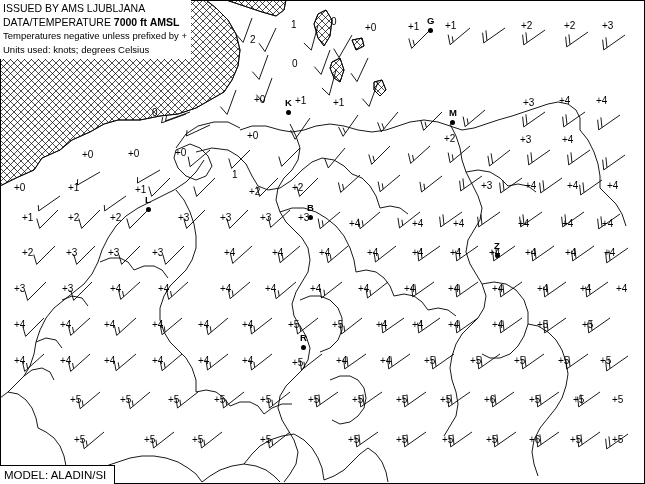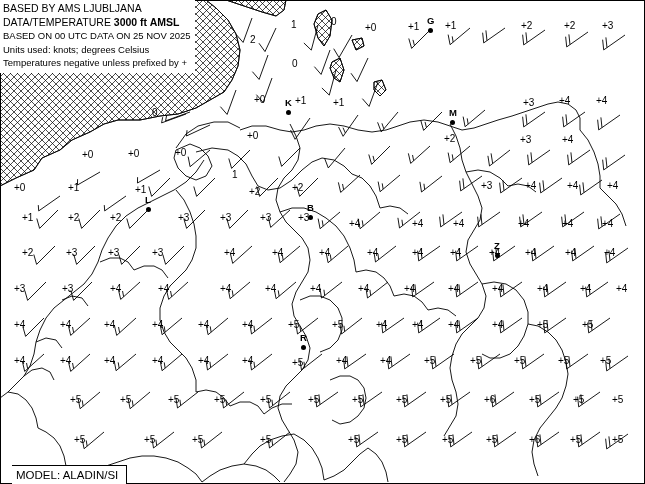--- a/index.html
+++ b/index.html
@@ -3,21 +3,21 @@
 <meta charset="utf-8">
 <style>
   html,body{margin:0;padding:0;background:#fff;}
   body{font-family:"Liberation Sans", sans-serif;}
   #map{position:relative;width:645px;height:484px;background:#ffffff;overflow:hidden;}
   #map svg.layer{position:absolute;left:0;top:0;width:645px;height:484px;}
   .hdr{position:absolute;left:0;top:0;background:#ffffff;padding:2px 4px 3px 3px;z-index:30;border:0;}
   .hdr div{font-size:10.5px;color:#000;line-height:13.5px;white-space:nowrap;}
   .hdr div.b{font-weight:bold;}
   .hdr div.sm{font-size:9.5px;}
-  .footer{position:absolute;left:12px;bottom:0;background:#ffffff;padding:3px 8px 3px 4px;z-index:30;font-size:11.5px;color:#000;border-top:1px solid #000;border-right:1px solid #000;}
+  .footer{position:absolute;left:0;bottom:0;background:#ffffff;padding:3px 8px 3px 4px;z-index:30;font-size:11.5px;color:#000;border-top:1px solid #000;border-right:1px solid #000;}
   .frame{position:absolute;left:0;top:0;width:643px;height:482px;border:1px solid #000;z-index:25;pointer-events:none;}
   .tmp{position:absolute;font-size:10px;color:#000;z-index:20;white-space:nowrap;}
   .city{position:absolute;font-size:9.5px;font-weight:bold;color:#000;z-index:21;white-space:nowrap;}
   .citydot{position:absolute;width:5px;height:5px;border-radius:50%;background:#000;z-index:21;}
 </style>
 </head>
 <body>
 
 <div id="map">
 
@@ -792,25 +792,24 @@
       </g>
       <g>
         <line x1="60" y1="196" x2="38.70204684848622" y2="210.9129873451272" stroke="#000" stroke-width="0.9"></line>
         <line x1="38.70204684848622" y1="210.9129873451272" x2="38.29162079959796" y2="205.09649781462912" stroke="#000" stroke-width="0.9"></line>
       </g>
     </svg>
 
   <div class="frame"></div>
 
   <div class="hdr">
-    <div>BASED BY AMS LJUBLJANA</div>
-    <div class="b"><span style="font-weight:normal">DATA/TEMPERATURE </span><span>3000 ft AMSL</span></div>
-    <div class="sm">BASED ON 00 UTC DATA ON 25 NOV 2025</div>
+    <div>ISSUED BY AMS LJUBLJANA</div>
+    <div class="b"><span style="font-weight:normal">DATA/TEMPERATURE </span><span>7000 ft AMSL</span></div>
+    <div class="sm">Temperatures negative unless prefixed by +</div>
     <div class="sm">Units used: knots; degrees Celsius</div>
-    <div class="sm">Temperatures negative unless prefixed by +</div>
   </div>
 
   <div class="footer">MODEL: ALADIN/SI</div>
 
   <div id="tmp-layer">
       <div class="tmp" style="left: 365px; top: 22px;">+0</div>
       <div class="tmp" style="left: 408px; top: 21px;">+1</div>
       <div class="tmp" style="left: 445px; top: 20px;">+1</div>
       <div class="tmp" style="left: 521px; top: 20px;">+2</div>
       <div class="tmp" style="left: 564px; top: 20px;">+2</div>

